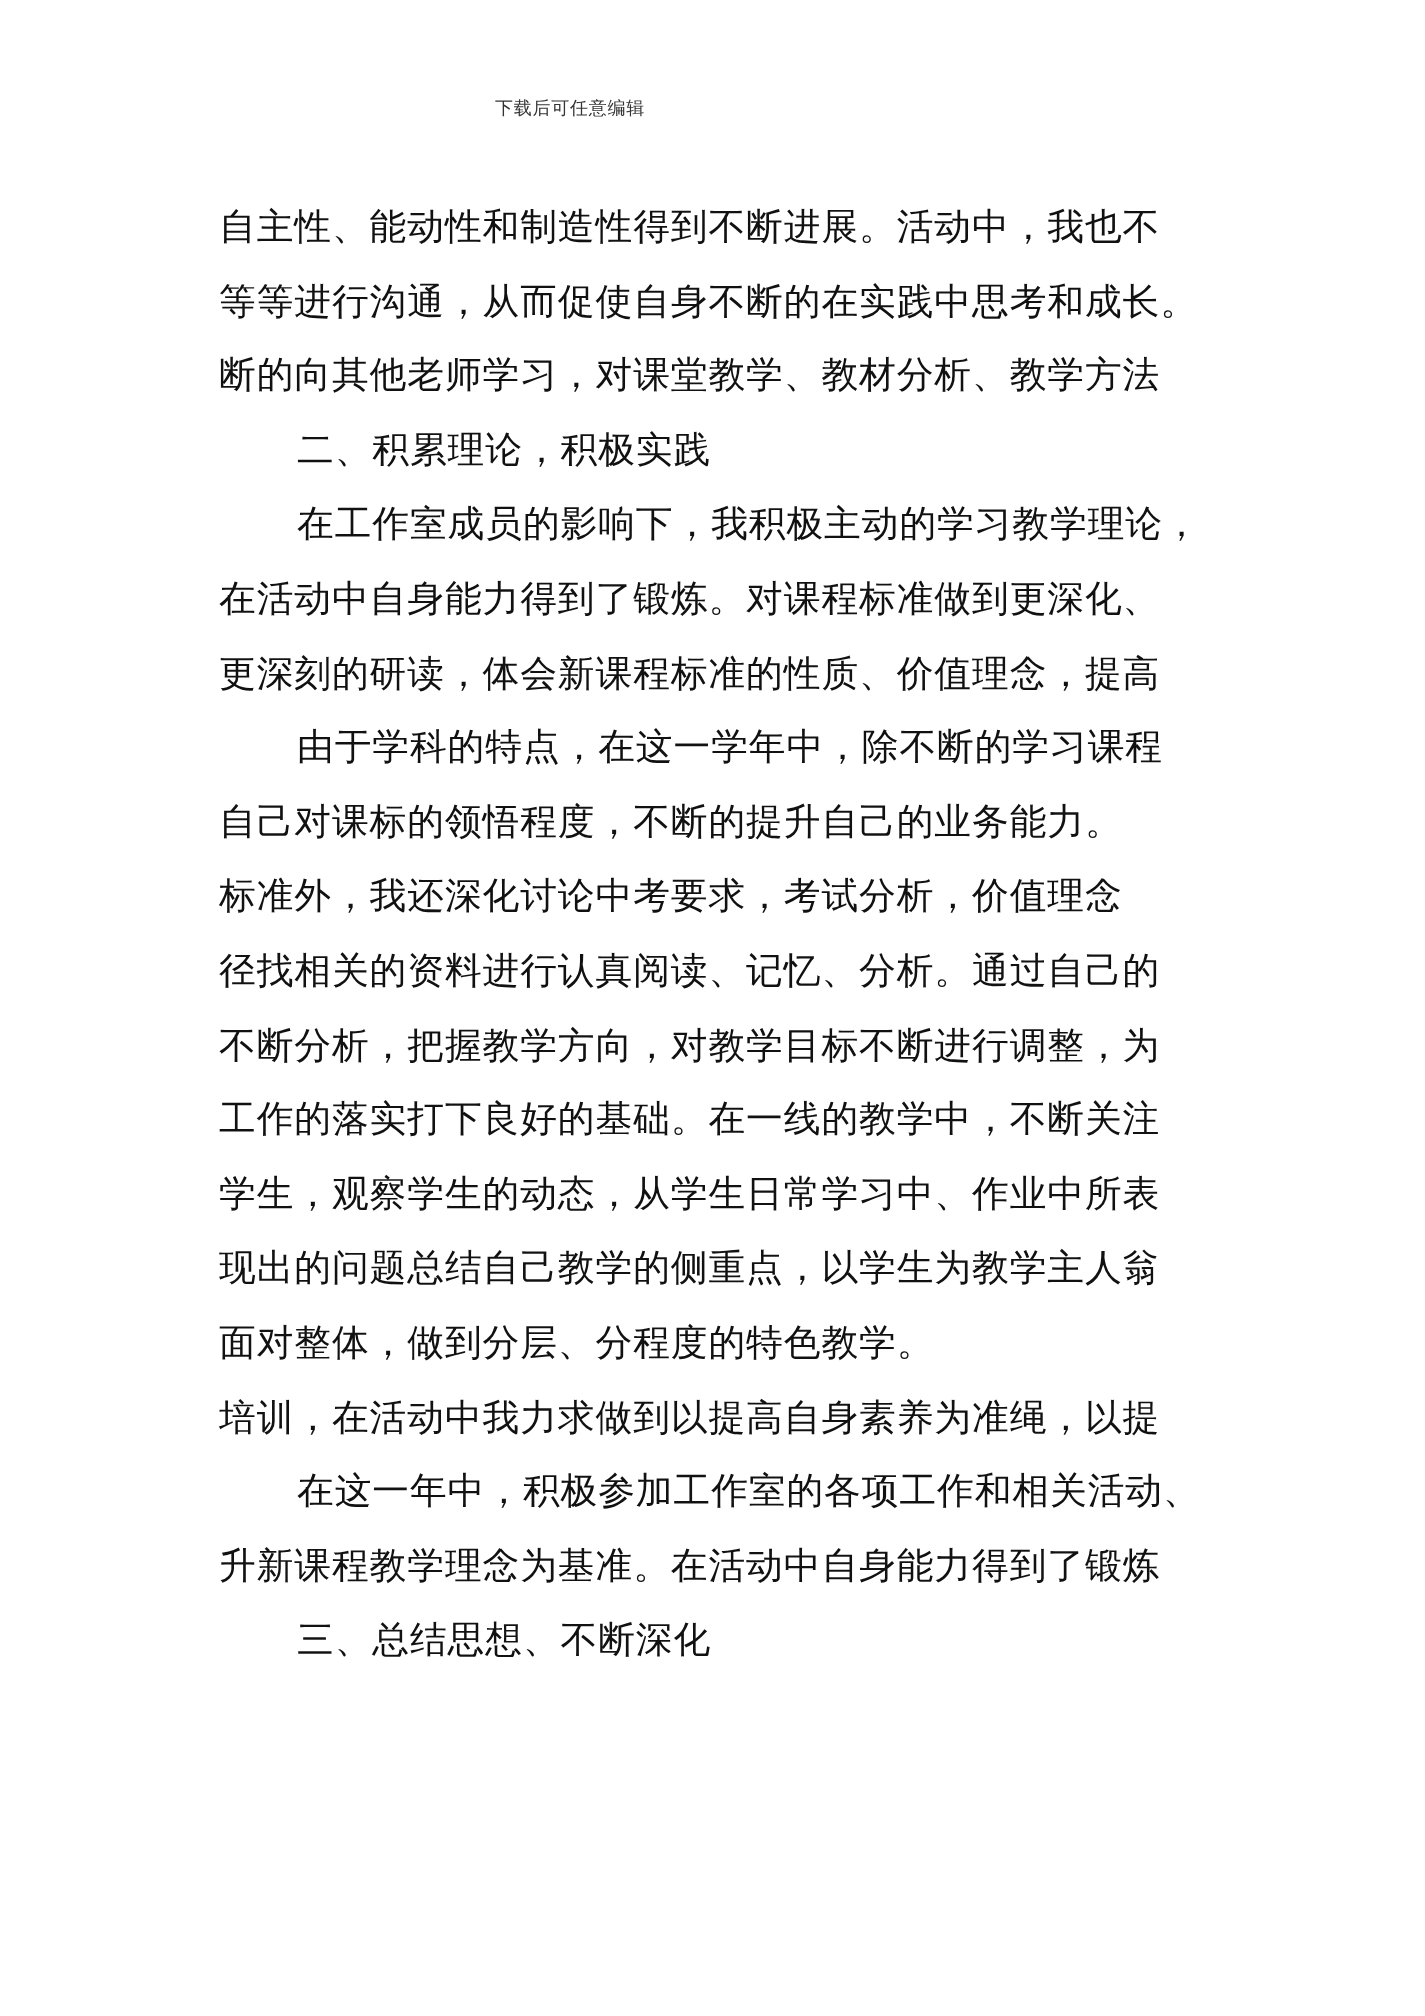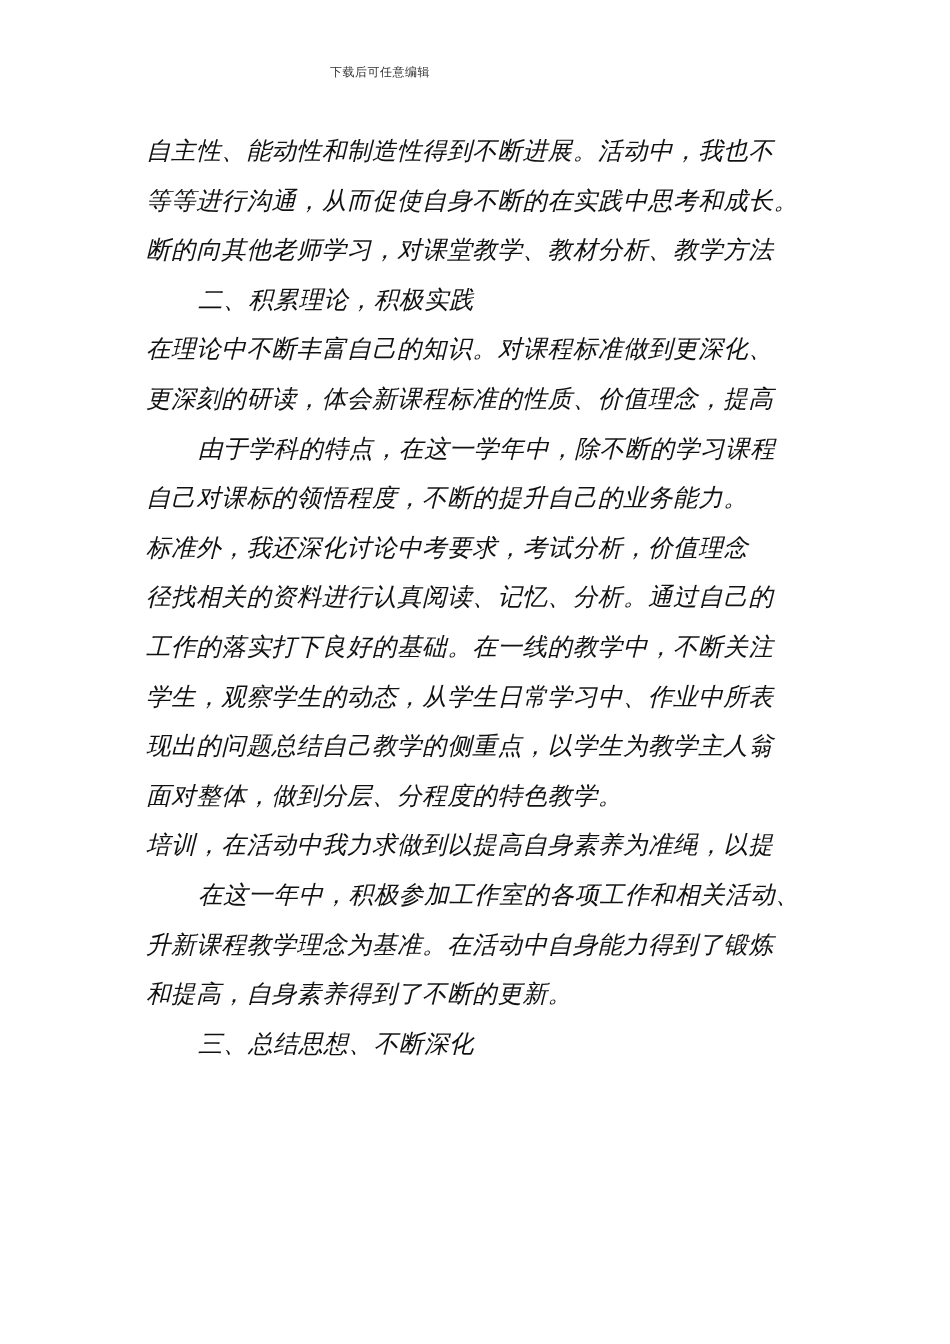--- a/index.html
+++ b/index.html
@@ -23,21 +23,20 @@
       text-align: center;
       font-size: 12px;
       color: #333333;
       letter-spacing: 0.5px;
     }
     .page-body {
       position: absolute;
       top: 126px;
       left: 146px;
       width: 690px;
-      font-style: italic;
     }
     .line {
       display: block;
       height: 49.6px;
       line-height: 49.6px;
       font-size: 24.5px;
       white-space: nowrap;
       letter-spacing: 0.6px;
     }
     .indent {
@@ -47,28 +46,29 @@
 </head>
 <body>
 
 <div class="header-note">下载后可任意编辑</div>
 
 <div class="page-body">
   <span class="line">自主性、能动性和制造性得到不断进展。活动中，我也不</span>
   <span class="line">等等进行沟通，从而促使自身不断的在实践中思考和成长。</span>
   <span class="line">断的向其他老师学习，对课堂教学、教材分析、教学方法</span>
   <span class="line indent">二、积累理论，积极实践</span>
-  <span class="line">在理论中不断丰富自己的知识。对课程标准做到更深化、</span>
+  <span class="line indent">在工作室成员的影响下，我积极主动的学习教学理论，</span>
+  <span class="line">在活动中自身能力得到了锻炼。对课程标准做到更深化、</span>
   <span class="line">更深刻的研读，体会新课程标准的性质、价值理念，提高</span>
   <span class="line indent">由于学科的特点，在这一学年中，除不断的学习课程</span>
   <span class="line">自己对课标的领悟程度，不断的提升自己的业务能力。</span>
   <span class="line">标准外，我还深化讨论中考要求，考试分析，价值理念</span>
   <span class="line">径找相关的资料进行认真阅读、记忆、分析。通过自己的</span>
+  <span class="line">不断分析，把握教学方向，对教学目标不断进行调整，为</span>
   <span class="line">工作的落实打下良好的基础。在一线的教学中，不断关注</span>
   <span class="line">学生，观察学生的动态，从学生日常学习中、作业中所表</span>
   <span class="line">现出的问题总结自己教学的侧重点，以学生为教学主人翁</span>
   <span class="line">面对整体，做到分层、分程度的特色教学。</span>
   <span class="line">培训，在活动中我力求做到以提高自身素养为准绳，以提</span>
   <span class="line indent">在这一年中，积极参加工作室的各项工作和相关活动、</span>
   <span class="line">升新课程教学理念为基准。在活动中自身能力得到了锻炼</span>
-  <span class="line">和提高，自身素养得到了不断的更新。</span>
   <span class="line indent">三、总结思想、不断深化</span>
 </div>
 
 </body></html>

